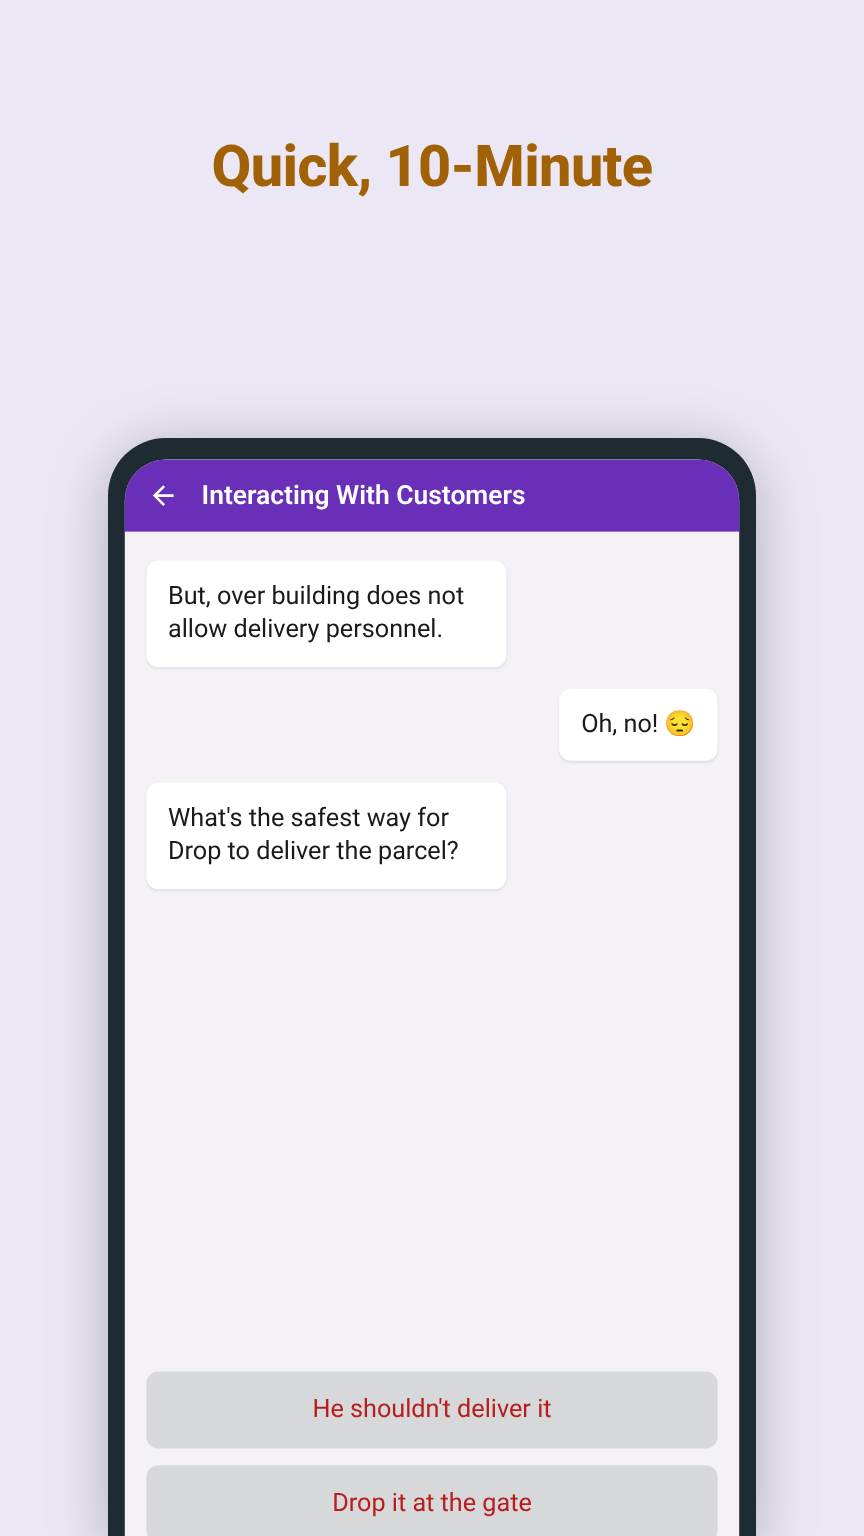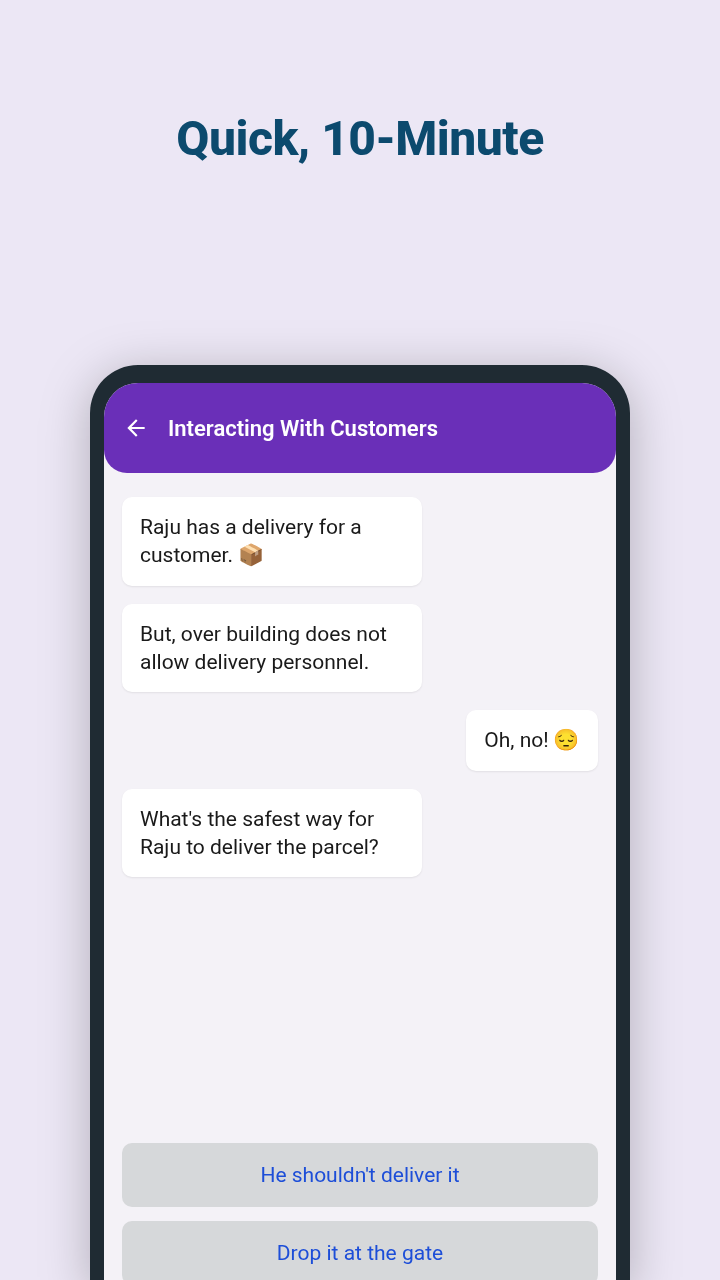--- a/index.html
+++ b/index.html
@@ -6,21 +6,21 @@
   html, body { width: 720px; height: 1280px; }
   body {
     background: #ece7f5;
     font-family: -apple-system, BlinkMacSystemFont, "Segoe UI", Roboto, Helvetica, Arial, sans-serif;
     overflow: hidden;
   }
   .promo-title {
     text-align: center;
     font-size: 48px;
     font-weight: 800;
-    color: #0c4a6e;
+    color: #a16207;
     line-height: 1.2;
     padding: 110px 40px 0 40px;
     letter-spacing: -0.5px;
   }
   .phone-wrap {
     position: absolute;
     left: 50%;
     transform: translateX(-50%);
     top: 365px;
     width: 540px;
@@ -38,27 +38,26 @@
     width: 100%;
     height: 100%;
     background: #f4f2f7;
     border-radius: 34px 34px 0 0;
     overflow: hidden;
     display: flex;
     flex-direction: column;
   }
   .app-header {
     background: #6a2fb8;
-    height: 90px;
+    height: 60px;
     display: flex;
     align-items: center;
     padding: 0 18px;
     gap: 18px;
     flex-shrink: 0;
-    border-radius: 23px;
   }
   .back-arrow {
     width: 28px;
     height: 28px;
     display: flex;
     align-items: center;
     justify-content: center;
     cursor: pointer;
   }
   .back-arrow svg { width: 26px; height: 26px; }
@@ -92,21 +91,21 @@
     display: flex;
     flex-direction: column;
     gap: 14px;
   }
   .answer-btn {
     background: #d6d8da;
     border: none;
     border-radius: 10px;
     padding: 20px 12px;
     font-size: 21px;
-    color: #1d4ed8;
+    color: #b91c1c;
     text-align: center;
     cursor: pointer;
     font-family: inherit;
   }
 </style>
 </head>
 <body>
 
 <div class="promo-title">
   <span>Quick, 10-Minute</span><br>
@@ -119,24 +118,23 @@
       <div class="app-header">
         <div class="back-arrow">
           <svg viewBox="0 0 24 24">
             <path d="M20 11H7.83l5.59-5.59L12 4l-8 8 8 8 1.41-1.41L7.83 13H20z" fill="#ffffff"></path>
           </svg>
         </div>
         <div class="header-title">Interacting With Customers</div>
       </div>
 
       <div class="chat-area">
-        <div class="bubble bubble-left">Raju has a delivery for a customer. 📦</div>
         <div class="bubble bubble-left">But, over building does not allow delivery personnel.</div>
         <div class="bubble bubble-right">Oh, no! 😔</div>
-        <div class="bubble bubble-left">What's the safest way for Raju to deliver the parcel?</div>
+        <div class="bubble bubble-left">What's the safest way for Drop to deliver the parcel?</div>
         <div class="spacer-grow"></div>
       </div>
 
       <div class="answers">
         <button class="answer-btn">He shouldn't deliver it</button>
         <button class="answer-btn">Drop it at the gate</button>
       </div>
 
     </div>
   </div>

